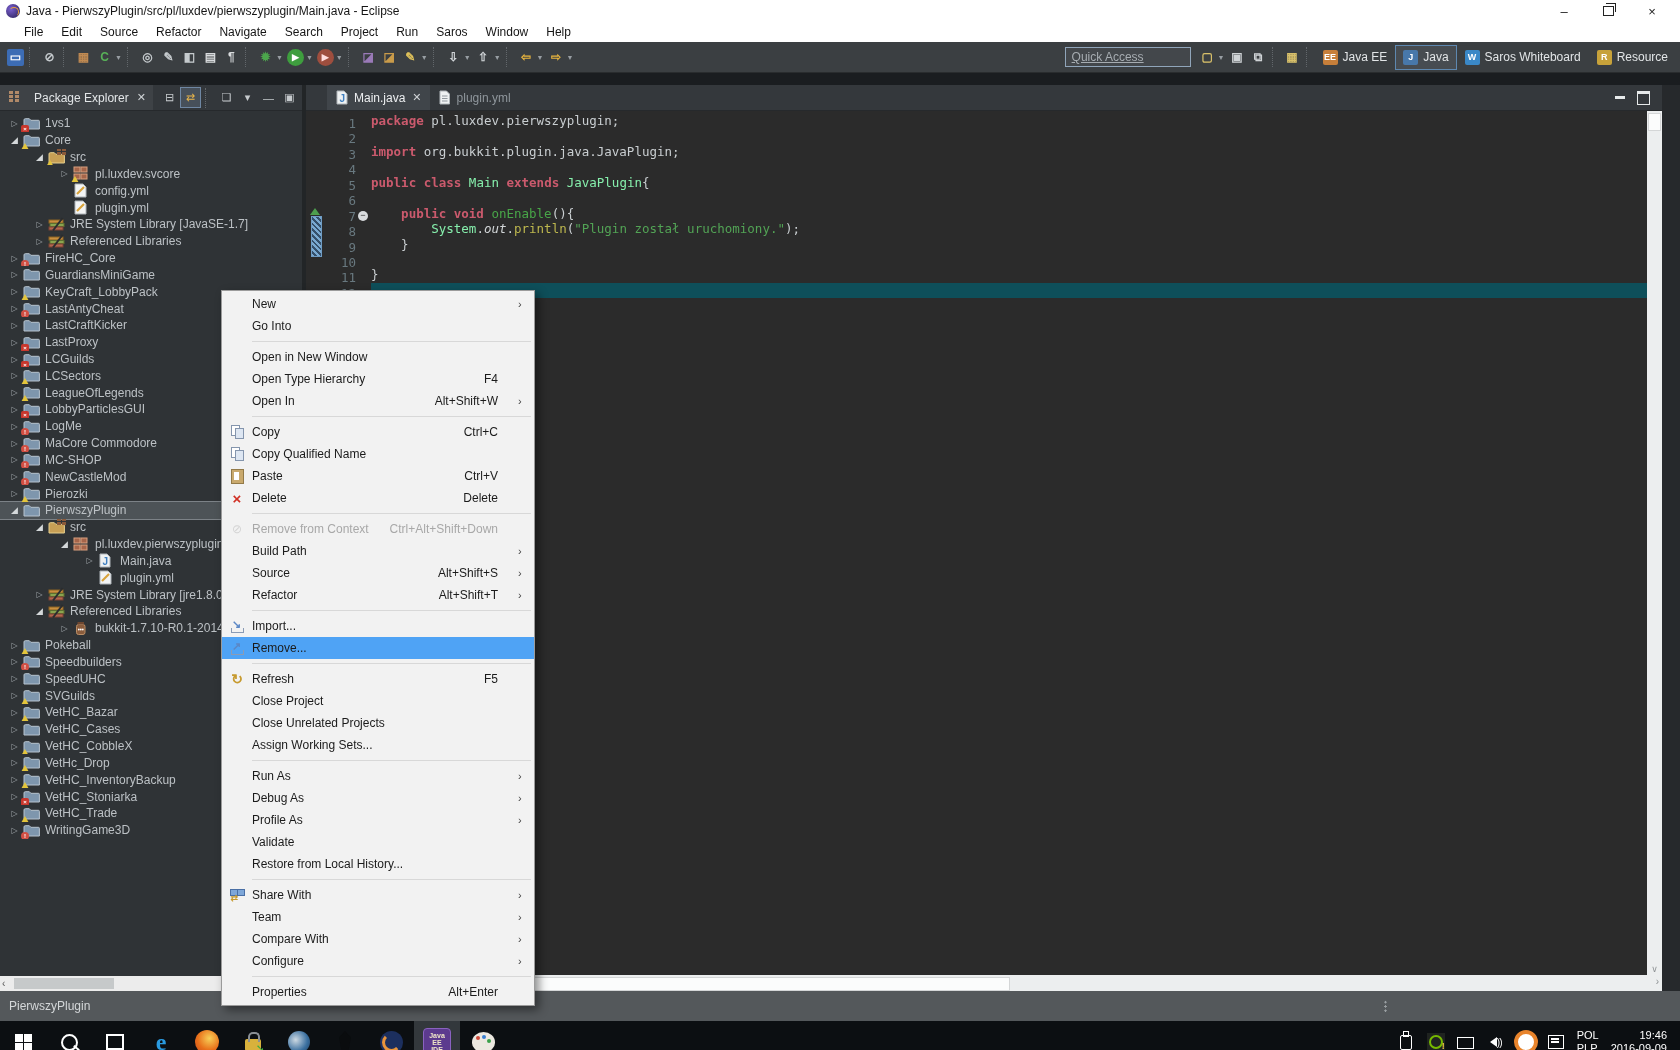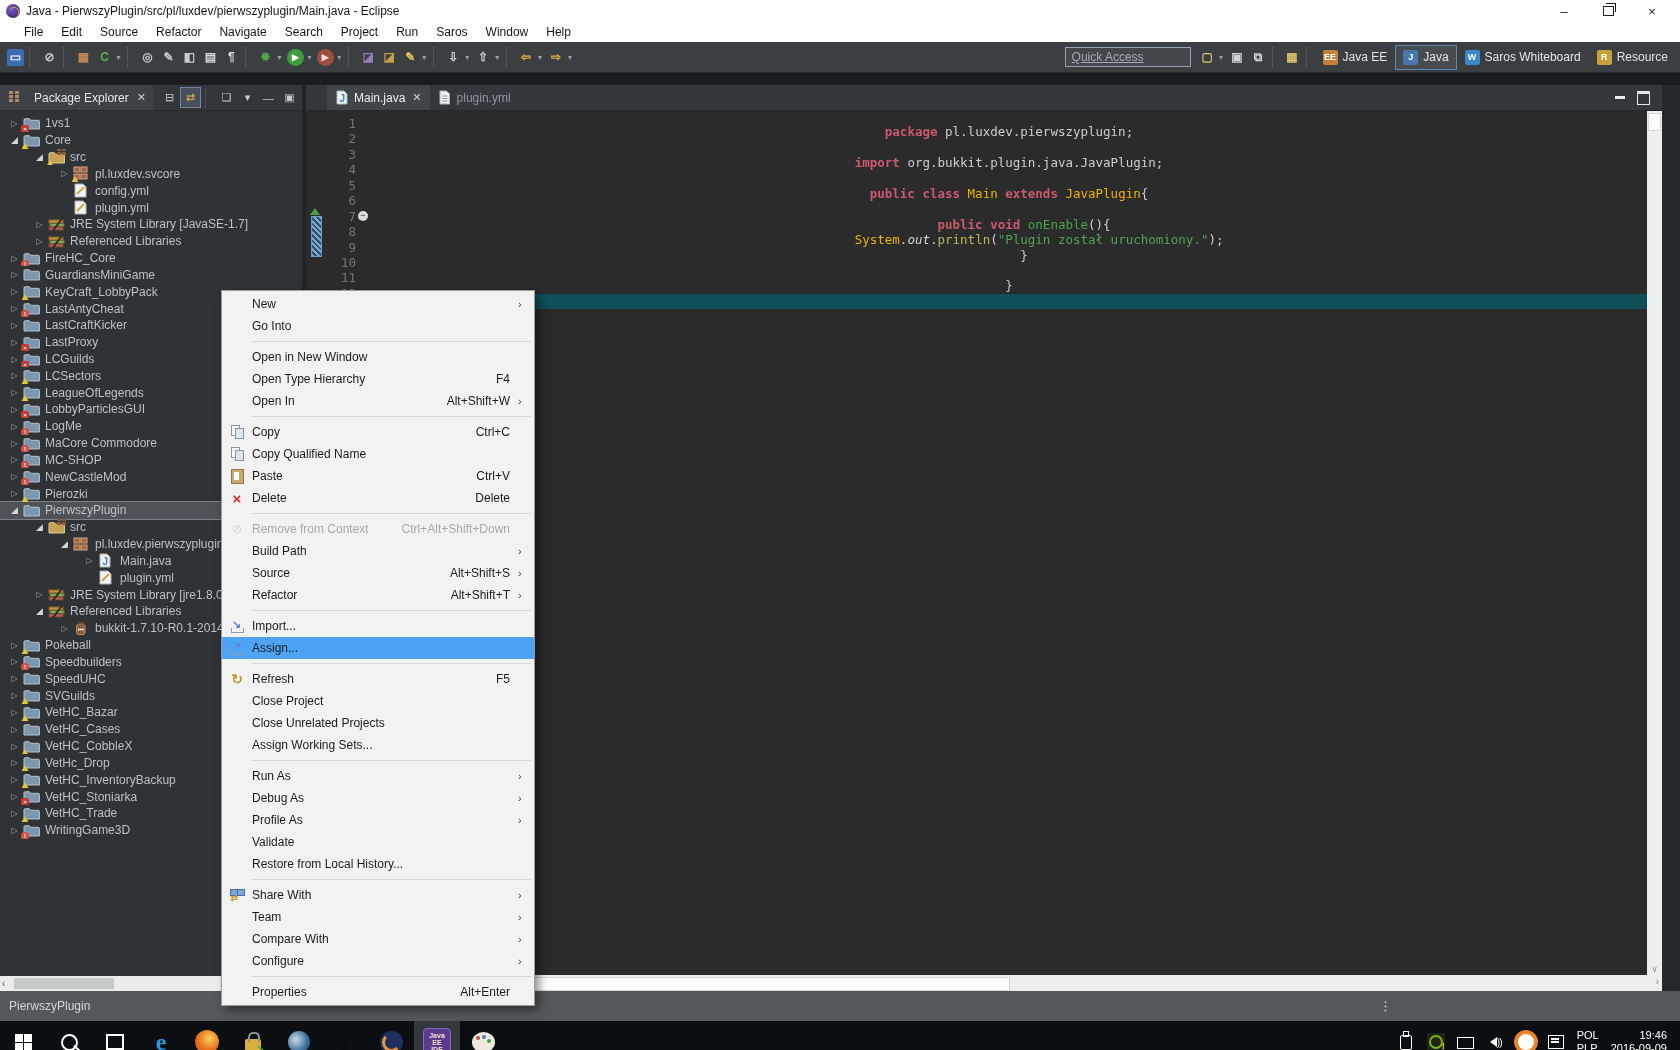--- a/index.html
+++ b/index.html
@@ -61,26 +61,26 @@
   .tb-right{margin-left:auto;display:flex;align-items:center;gap:12px;padding-right:12px;color:#e6e9ea;}
   .vmin{width:10px;height:3px;background:#e6e9ea;display:block;}
   .vmax{width:11px;height:10px;border:1px solid #e6e9ea;border-top:3px solid #e6e9ea;display:block;background:transparent;}
   .codewrap{flex:1;display:flex;position:relative;background:#2b2b2b;min-height:0;}
   .annot{width:20px;position:relative;flex:none;}
   .range-bar{position:absolute;left:5px;width:9px;background:repeating-linear-gradient(45deg,#79a9d1 0 2px,#35506b 2px 4px);border:1px solid #6f9cc4;}
   .range-tri{position:absolute;left:4px;width:0;height:0;border-left:5px solid transparent;border-right:5px solid transparent;border-bottom:7px solid #4e9e4e;}
   .lnums{width:30px;flex:none;text-align:right;font-family:"DejaVu Sans Mono",monospace;font-size:12.5px;line-height:15.45px;color:#68787f;padding-top:5px;}
   .foldcol{width:15px;flex:none;position:relative;padding-top:5px;}
   .foldmk{position:absolute;left:2px;width:10px;height:10px;border-radius:50%;background:#d9dcde;color:#2b2b2b;font-size:9px;line-height:9px;text-align:center;}
-  .codecol{flex:1;position:relative;font-family:"DejaVu Sans Mono",monospace;font-size:12.5px;line-height:15.45px;color:#c9ced1;padding-top:13px;white-space:pre;min-width:0;text-align:center;}
+  .codecol{flex:1;position:relative;font-family:"DejaVu Sans Mono",monospace;font-size:12.5px;line-height:15.45px;color:#c9ced1;padding-top:2px;white-space:pre;min-width:0;}
   .cline{height:15.45px;}
   .cline.cur{background:#0e4f5a;}
   .tk-kw{color:#cb5a6d;font-weight:bold;}
   .tk-pl{color:#c9ced1;}
-  .tk-cls{color:#eab308;}
+  .tk-cls{color:#86efac;}
   .tk-meth{color:#48a648;}
   .tk-call{color:#bdb74e;}
   .tk-str{color:#52a355;}
   .tk-fld{font-style:italic;color:#d2d6d8;}
   .vscroll{width:15px;flex:none;background:#eceeef;position:relative;}
   .vthumb{position:absolute;top:2px;left:1px;right:1px;height:16px;background:#fbfcfc;border:1px solid #d4d6d7;}
   .varrow{position:absolute;bottom:1px;left:0;right:0;text-align:center;color:#8f9396;font-size:9px;}
   .ehscroll{height:16px;background:#eceeef;position:relative;flex:none;}
   .ehthumb{position:absolute;left:2px;top:2px;width:700px;height:12px;background:#fbfcfc;border:1px solid #d4d6d7;}
   .eharrow{position:absolute;right:3px;top:1px;color:#8f9396;font-size:10px;}
@@ -106,21 +106,21 @@
   .winlogo i{background:#fff;display:block;}
   .searchglass{width:13px;height:13px;border:2px solid #fff;border-radius:50%;position:relative;}
   .searchglass:after{content:"";position:absolute;left:10px;top:11px;width:7px;height:2px;background:#fff;transform:rotate(40deg);}
   .taskview{width:14px;height:12px;border:2px solid #fff;position:relative;}
 
   
   .context-menu{position:absolute;left:221px;top:290px;width:312px;background:#f2f2f2;border:1px solid #9b9b9b;box-shadow:4px 4px 9px rgba(0,0,0,.45);padding:2px 0;z-index:50;font-size:12px;color:#1b1b1b;}
   .cm-row{height:22px;display:flex;align-items:center;}
   .cm-ic{width:30px;flex:none;display:flex;align-items:center;justify-content:center;}
   .cm-lb{flex:1;}
-  .cm-sc{margin-right:8px;}
+  .cm-sc{margin-right:20px;}
   .cm-ar{width:16px;flex:none;color:#444;font-size:11px;}
   .cm-row.disabled{color:#a8a8a8;}
   .cm-row.disabled .cm-ic{opacity:.45;}
   .cm-row.highlight{background:#4fa3f5;}
   .cm-sep{height:1px;background:#d8d8d8;margin:4px 3px 4px 30px;}
   .mi-copy{position:relative;width:13px;height:14px;display:block;}
   .mi-copy i{position:absolute;width:7px;height:9px;background:#fff;border:1px solid #8495ad;display:block;}
   .mi-copy i:nth-child(1){left:0;top:0;}
   .mi-copy i:nth-child(2){left:4px;top:3px;background:#dde6f2;}
   .mi-paste{width:11px;height:13px;background:#c9a96d;border:1px solid #937a48;position:relative;display:block;}
@@ -931,21 +931,21 @@
       <span class="cm-sc"></span>
       <span class="cm-ar"></span>
     </div>
     <div class="cm-row highlight">
       <span class="cm-ic">
         <span class="mi-port">
           <s>↗</s>
           <u></u>
         </span>
       </span>
-      <span class="cm-lb">Assign...</span>
+      <span class="cm-lb">Remove...</span>
       <span class="cm-sc"></span>
       <span class="cm-ar"></span>
     </div>
     <div class="cm-sep"></div>
     <div class="cm-row">
       <span class="cm-ic">
         <span class="mi-refresh">↻</span>
       </span>
       <span class="cm-lb">Refresh</span>
       <span class="cm-sc">F5</span>

